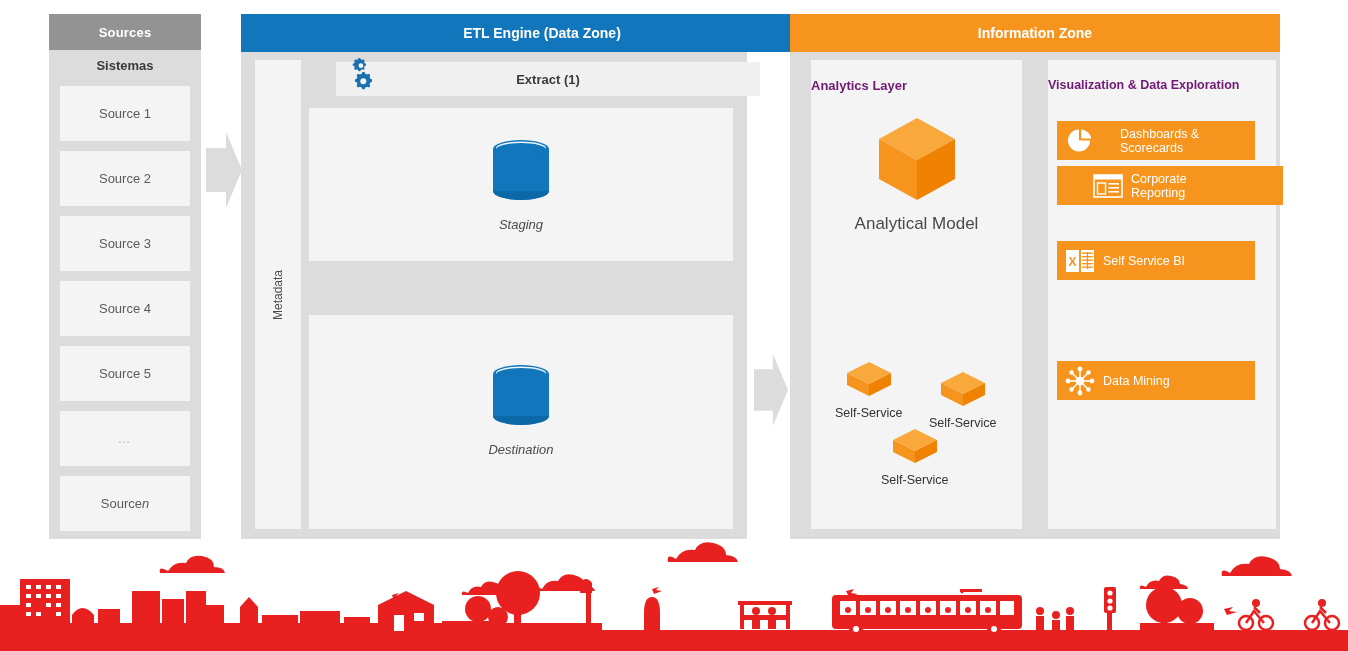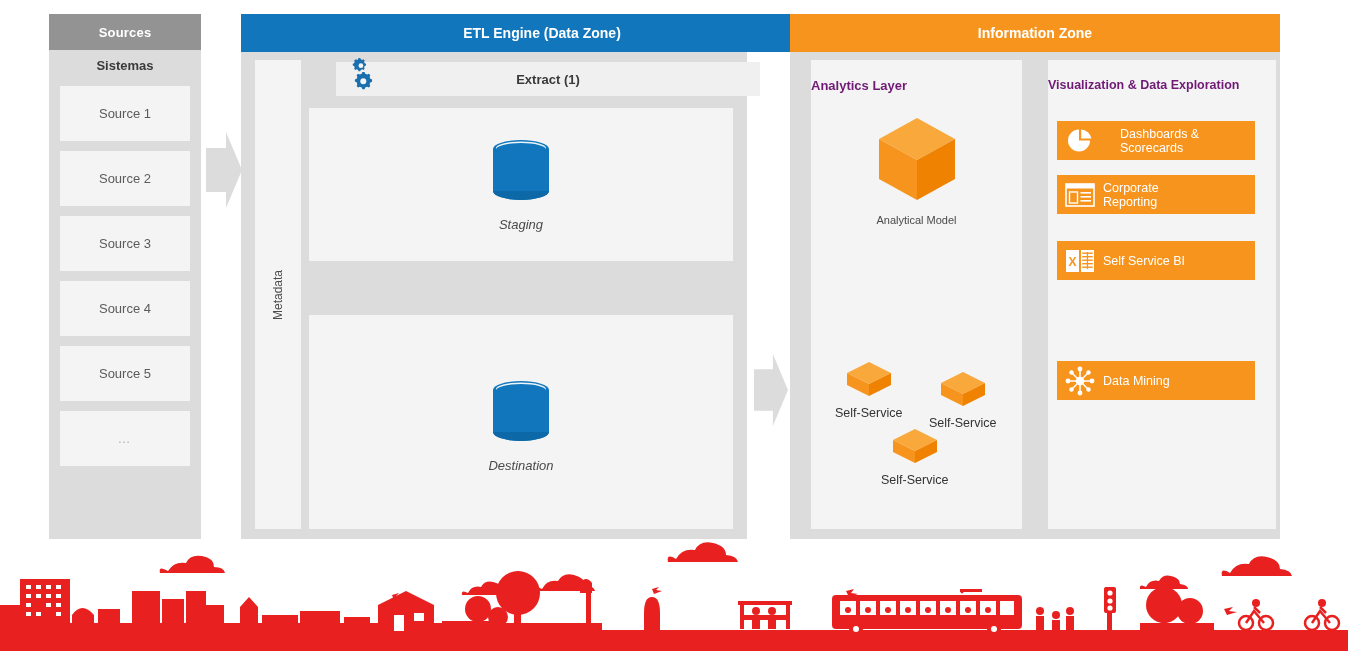--- a/index.html
+++ b/index.html
@@ -98,21 +98,21 @@
   .sub-title{
     position:absolute;left:0;top:18px;width:100%;text-align:left;
     font-size:13px;font-weight:bold;color:#701a75;
   }
   #viz-panel .sub-title{top:18px;font-size:12.5px;}
 
   #analytical-model{
     position:absolute;left:0;top:56px;width:100%;
     display:flex;flex-direction:column;align-items:center;
   }
-  .model-caption{margin-top:8px;font-size:11px;color:#4a4a4a;}
+  .model-caption{margin-top:8px;font-size:17px;color:#4a4a4a;}
 
   .ss-item{position:absolute;display:flex;flex-direction:column;align-items:center;}
   .ss-caption{margin-top:4px;font-size:12.5px;color:#333333;white-space:nowrap;}
 
   .viz-btn{
     position:absolute;left:9px;width:198px;height:39px;
     background:#f7941e;display:flex;align-items:center;
   }
   .viz-ico{width:46px;display:flex;align-items:center;justify-content:center;flex:0 0 46px;}
   .viz-label{
@@ -144,20 +144,24 @@
         </div>
       <div class="source-box">
           <span>Source 4</span>
         </div>
       <div class="source-box">
           <span>Source 5</span>
         </div>
       <div class="source-box">
           <span class="dots">…</span>
         </div>
+      <div class="source-box">
+        <span>Source </span>
+          <span class="ital">n</span>
+      </div>
     </div>
   </div>
 
   <div class="arrow" style="left:206px;top:132px;">
     <svg width="36" height="76" viewBox="0 0 36 76" aria-hidden="true">
       <polygon points="0,16 20,16 20,0 36,38 20,76 20,60 0,60" fill="#dcdcdc"></polygon>
     </svg>
   </div>
 
   <div id="etl-panel">
@@ -194,21 +198,21 @@
             <ellipse cx="30" cy="10" rx="25" ry="6.5" fill="#ffffff" opacity=".93"></ellipse>
             <ellipse cx="30" cy="11.5" rx="25" ry="6.5" fill="#1176bc"></ellipse>
           </svg>
         </span>
         <span class="cyl-caption">Staging</span>
       </div>
     </div>
 
 
     <div class="etl-body" style="left:68px;top:301px;width:424px;height:214px;">
-      <div class="cyl-wrap" style="top:64px;text-align:right;">
+      <div class="cyl-wrap" style="top:48px;text-align:right;">
         <span>
           <svg width="60" height="64" viewBox="0 0 60 64" aria-hidden="true">
             <path d="M2 11 h56 v42 a28 9 0 0 1 -56 0 z" fill="#1176bc"></path>
             <ellipse cx="30" cy="53" rx="28" ry="9" fill="#0d68a8"></ellipse>
             <rect x="2" y="11" width="56" height="42" fill="#1176bc"></rect>
             <ellipse cx="30" cy="11" rx="28" ry="9" fill="#1176bc"></ellipse>
             <ellipse cx="30" cy="10" rx="25" ry="6.5" fill="#ffffff" opacity=".93"></ellipse>
             <ellipse cx="30" cy="11.5" rx="25" ry="6.5" fill="#1176bc"></ellipse>
           </svg>
         </span>
@@ -281,21 +285,21 @@
         <span class="viz-ico">
           <svg width="26" height="26" viewBox="0 0 26 26" aria-hidden="true">
             <path d="M12 1.5 A11 11 0 1 0 23 12.5 L12 12.5 Z" fill="#ffffff"></path>
             <path d="M14.2 1.6 A11 11 0 0 1 24.4 10.4 L14.2 10.4 Z" fill="#ffffff"></path>
           </svg>
         </span>
         <span class="viz-label">Dashboards &amp;
 Scorecards</span>
       </div>
 
-      <div class="viz-btn" style="top:115px;">
+      <div class="viz-btn" style="top:106px;padding-left:28px;">
         <span class="viz-ico">
           <svg width="30" height="24" viewBox="0 0 30 24" aria-hidden="true">
             <rect x="1" y="1" width="28" height="22" fill="none" stroke="#ffffff" stroke-width="1.6"></rect>
             <rect x="1" y="1" width="28" height="4.5" fill="#ffffff"></rect>
             <rect x="4.5" y="9" width="8" height="11" fill="none" stroke="#ffffff" stroke-width="1.4"></rect>
             <rect x="15.5" y="9" width="10.5" height="1.6" fill="#ffffff"></rect>
             <rect x="15.5" y="13" width="10.5" height="1.6" fill="#ffffff"></rect>
             <rect x="15.5" y="17" width="10.5" height="1.6" fill="#ffffff"></rect>
           </svg>
         </span>

